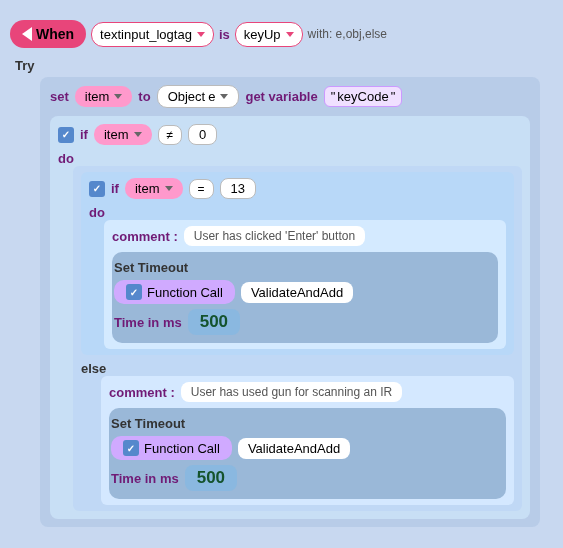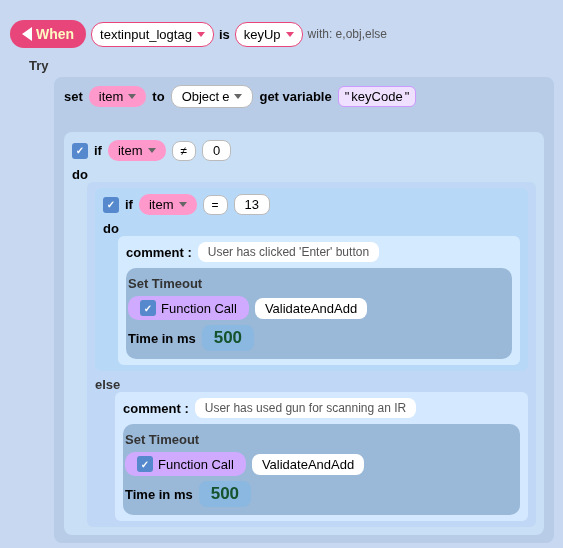--- a/index.html
+++ b/index.html
@@ -27,21 +27,21 @@
       left: 10px;
       display: flex;
       align-items: center;
       gap: 5px;
     }
 
     .when-trigger {
       background: #e8457a;
       border-radius: 20px;
       padding: 6px 12px;
-      color: #fef9c3;
+      color: #000000;
       font-weight: bold;
       font-size: 14px;
       display: flex;
       align-items: center;
       gap: 4px;
     }
 
     .trigger-diamond {
       width: 0; height: 0;
       border-top: 7px solid transparent;
@@ -71,21 +71,21 @@
     }
 
     .chevron-down-pink {
       border-top-color: #e8457a;
     }
 
     
     .try-block {
       position: absolute;
       top: 58px;
-      left: 24px;
+      left: 10px;
       width: 540px;
     }
 
     .try-label {
       color: #333;
       font-weight: bold;
       font-size: 13px;
       margin-bottom: 4px;
       padding-left: 5px;
     }
@@ -96,26 +96,26 @@
       padding: 8px 10px;
       margin-left: 30px;
       width: 500px;
     }
 
     
     .set-row {
       display: flex;
       align-items: center;
       gap: 6px;
-      margin-bottom: 24px;
+      margin-bottom: 8px;
     }
 
     .kw {
       font-weight: bold;
-      color: #000000;
+      color: #701a75;
     }
 
     .val-pill {
       background: white;
       border-radius: 10px;
       padding: 3px 10px;
       font-size: 13px;
       border: 1px solid #bbb;
       display: flex;
       align-items: center;

